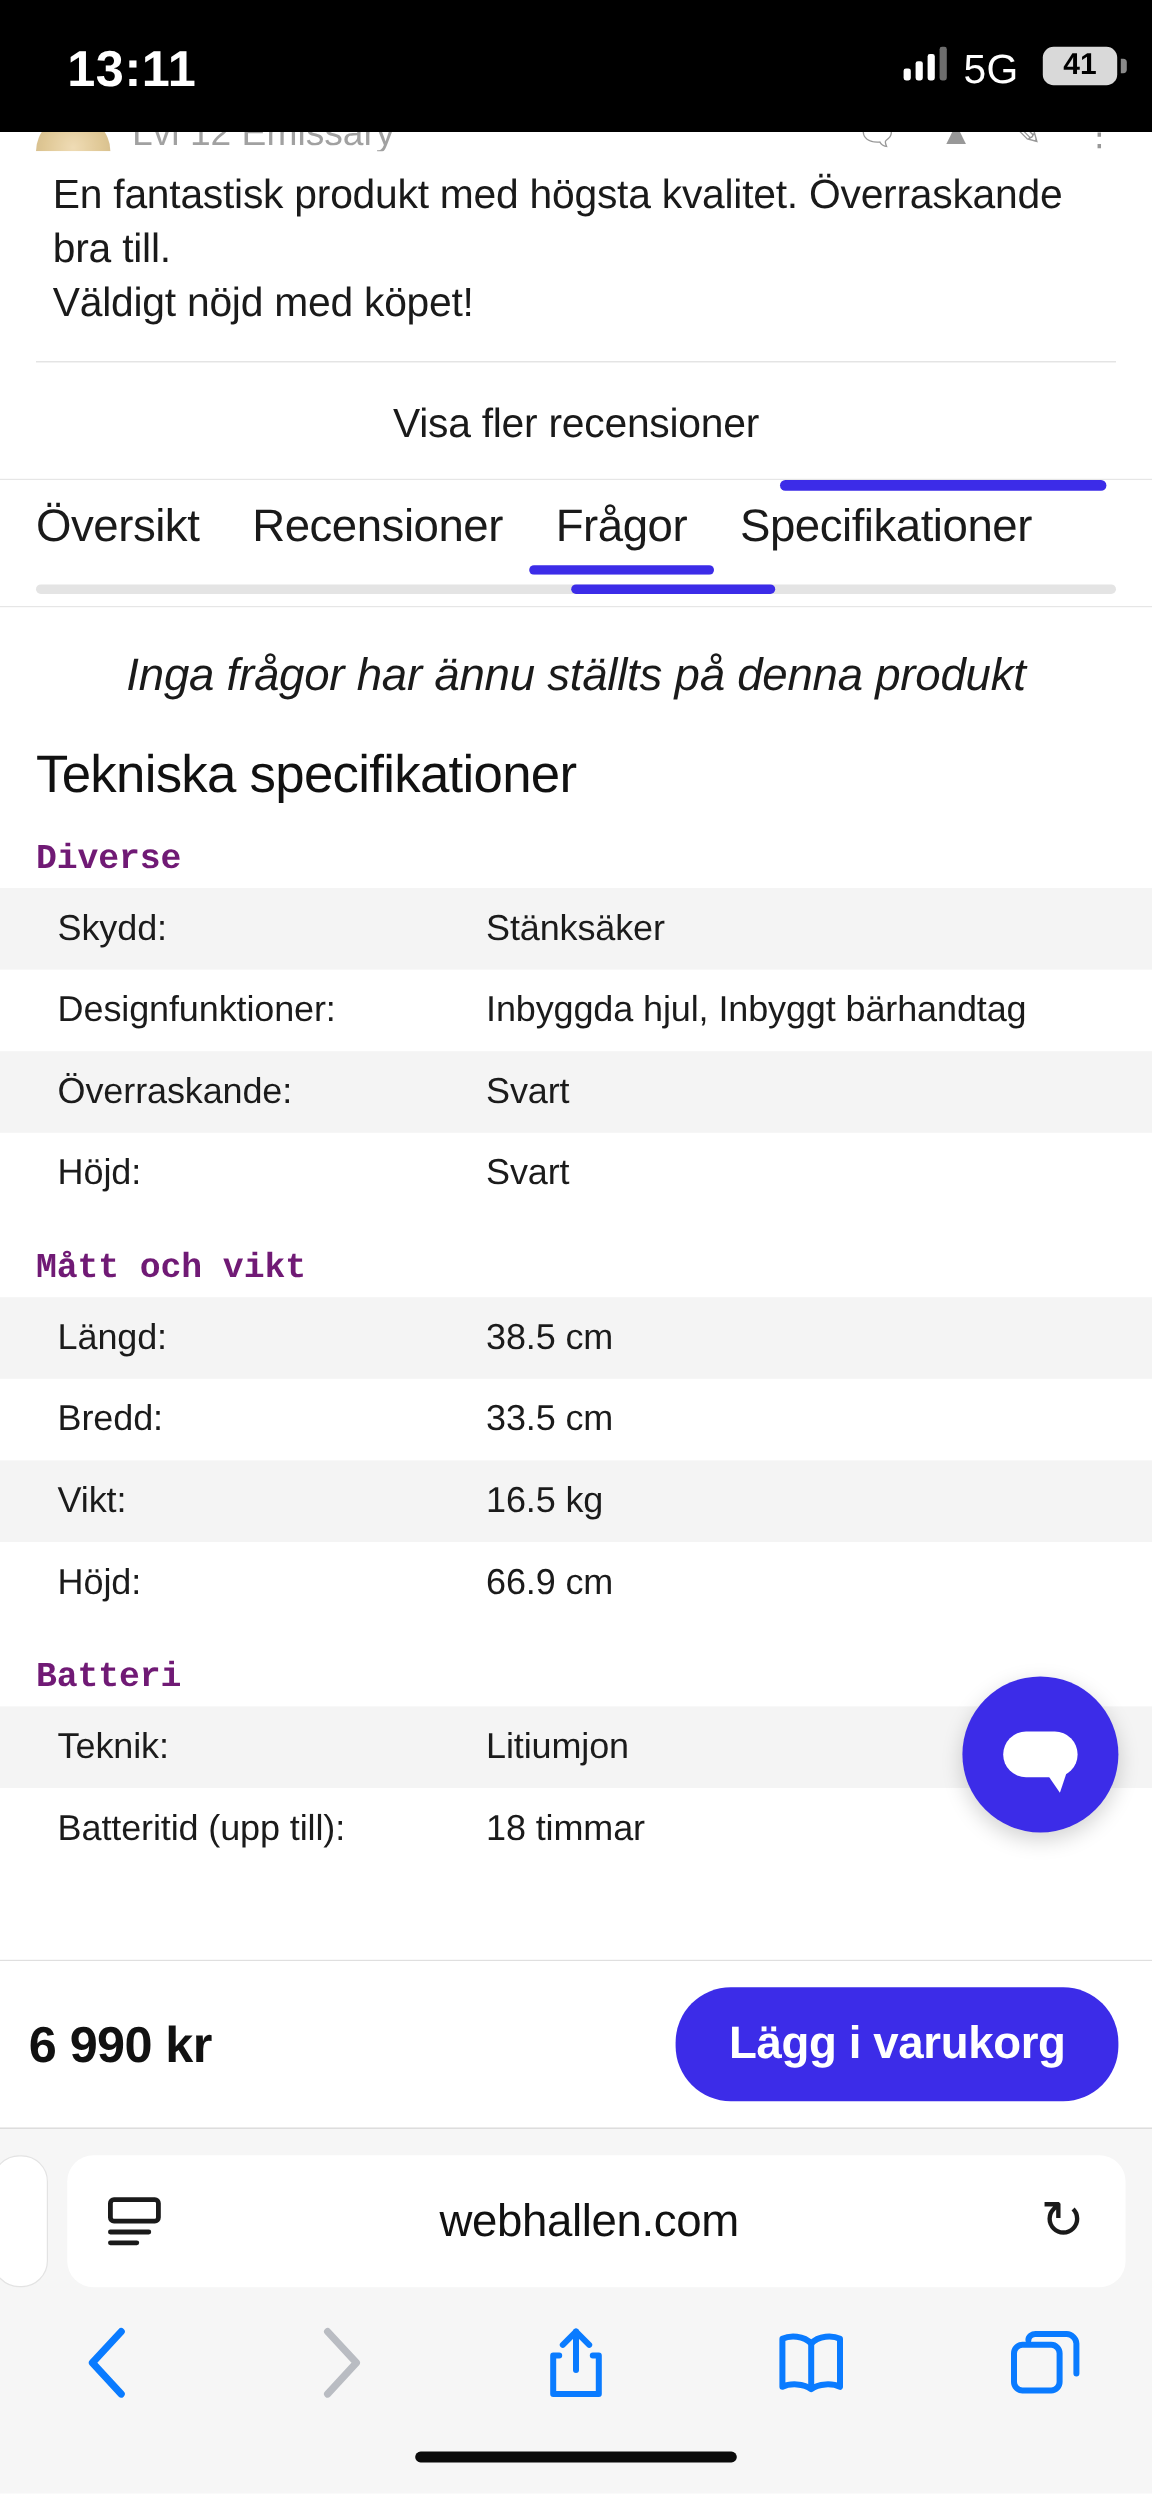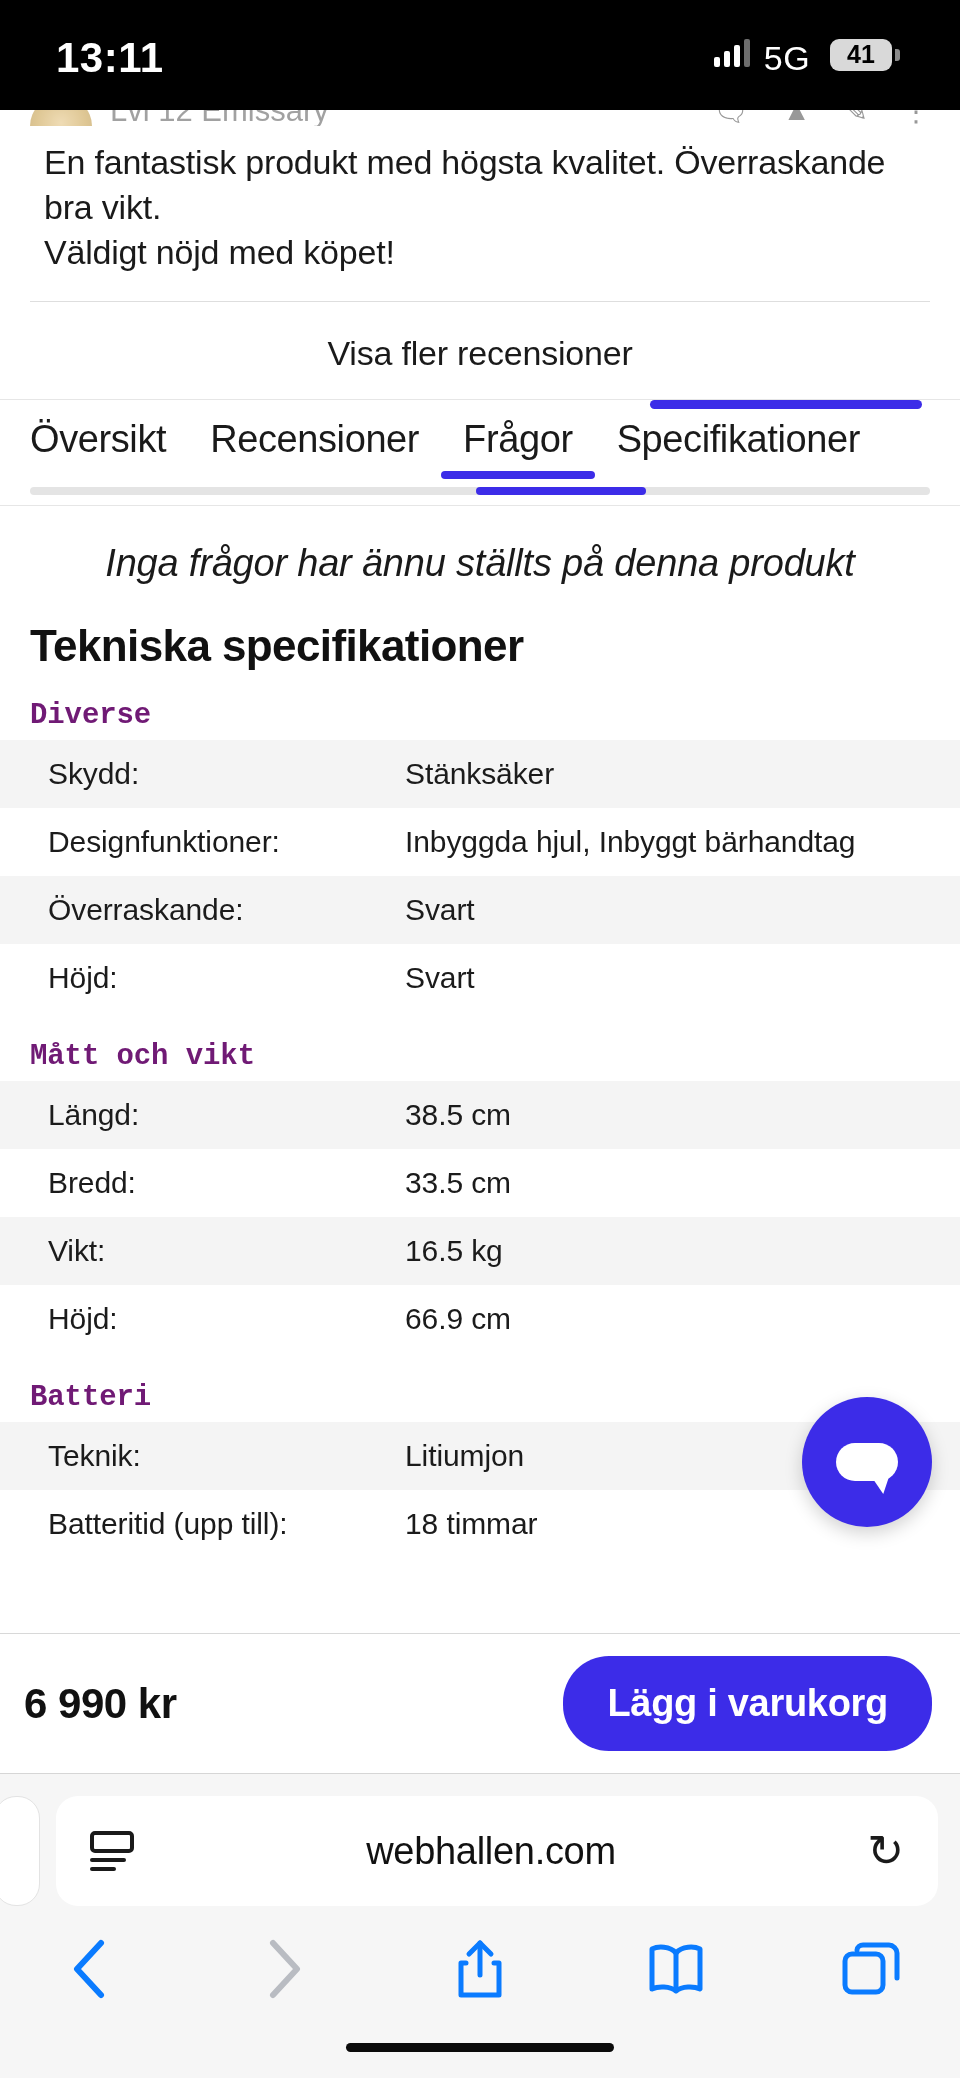--- a/index.html
+++ b/index.html
@@ -19,21 +19,21 @@
   }
 
   
   .statusbar {
     height: 110px;
     background: #000000;
     color: #ffffff;
     display: flex;
     align-items: center;
     justify-content: space-between;
-    padding: 0 68px 0 56px;
+    padding: 0 29px 0 56px;
     flex: 0 0 auto;
     position: relative;
   }
   .status-time {
     font-size: 42px;
     font-weight: 600;
     letter-spacing: 0.5px;
     line-height: 1;
     padding-top: 6px;
   }
@@ -211,21 +211,21 @@
     text-align: center;
     font-style: italic;
     font-size: 38px;
     color: #1a1a1a;
     padding: 36px 20px 26px 20px;
     letter-spacing: -0.2px;
   }
 
   .spec-title {
     font-size: 44px;
-    font-weight: 700;
+    font-weight: 400;
     color: #111;
     padding: 10px 30px 0 30px;
     letter-spacing: -0.6px;
   }
 
   .group-title {
     font-size: 29px;
     font-weight: 700;
     color: #701a75;
     padding: 28px 30px 8px 30px;
@@ -427,21 +427,21 @@
       <div class="cut-icons">
         <span>🗨</span>
         <span>▲</span>
         <span>✎</span>
         <span>⋮</span>
       </div>
     </div>
 
     <div class="review-text">
       <p>En fantastisk produkt med högsta kvalitet. Överraskande</p>
-      <p>bra vikt.</p>
+      <p>bra till.</p>
       <p>Väldigt nöjd med köpet!</p>
     </div>
 
     <div class="divider"></div>
 
     <div class="more-reviews">Visa fler recensioner</div>
 
     <div class="tabs-wrap">
       <div class="tab-top-bar"></div>
       <div class="tabs">

